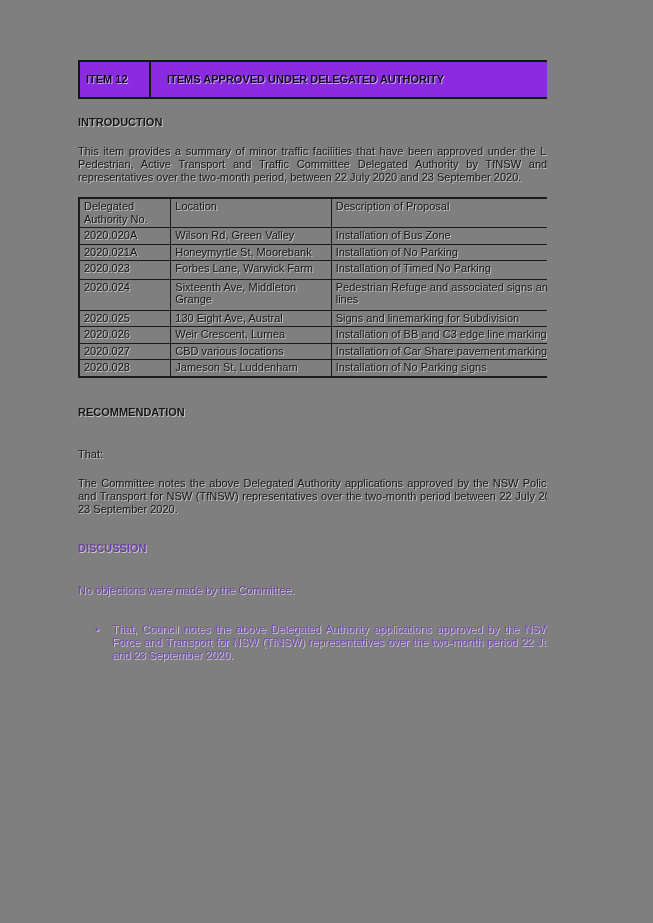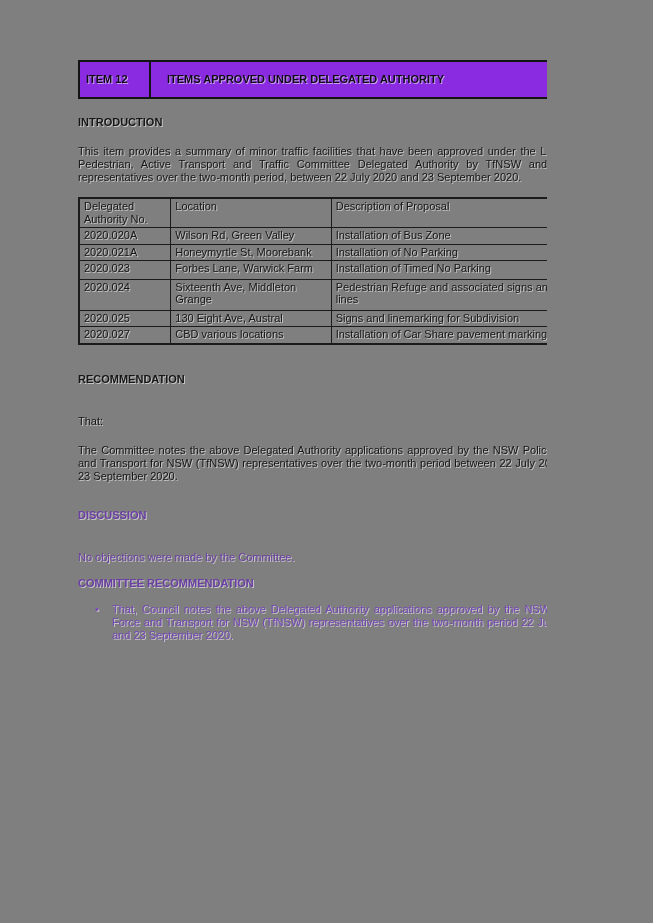--- a/index.html
+++ b/index.html
@@ -119,38 +119,47 @@
           <td>2020.024</td>
           <td class="loc">Sixteenth Ave, Middleton Grange</td>
           <td class="desc">Pedestrian Refuge and associated signs and lines</td>
         </tr>
         <tr>
           <td>2020.025</td>
           <td class="loc">130 Eight Ave, Austral</td>
           <td class="desc">Signs and linemarking for Subdivision</td>
         </tr>
         <tr>
+          <td>2020.026</td>
+          <td class="loc">Weir Crescent, Lurnea</td>
+          <td class="desc">Installation of BB and C3 edge line marking</td>
+        </tr>
+        <tr>
           <td>2020.027</td>
           <td class="loc">CBD various locations</td>
           <td class="desc">Installation of Car Share pavement markings</td>
+        </tr>
+        <tr>
+          <td>2020.028</td>
+          <td class="loc">Jameson St, Luddenham</td>
+          <td class="desc">Installation of No Parking signs</td>
         </tr>
       </tbody>
     </table>
 
     <div class="sec-heading">RECOMMENDATION</div>
     <div class="gap-s"></div>
     <p class="body-text">That:</p>
     <p class="body-text">The Committee notes the above Delegated Authority applications approved by the NSW Police Force and Transport for NSW (TfNSW) representatives over the two-month period between 22 July 2020 and 23 September 2020.</p>
 
     <div class="gap-s"></div>
     <div class="sec-heading purple">DISCUSSION</div>
     <div class="gap-s"></div>
     <p class="body-text purple">No objections were made by the Committee.</p>
 
-    <div class="sec-heading purple">COMMITTEE RECOMMENDATION</div>
     <div class="gap-s"></div>
     <div class="bullet-row purple-body">
       <span class="bullet-glyph">•</span>
       <span class="bullet-text">That, Council notes the above Delegated Authority applications approved by the NSW Police Force and Transport for NSW (TfNSW) representatives over the two-month period 22 July 2020 and 23 September 2020.</span>
     </div>
 
   </div>
 </div>
 
 </body></html>

